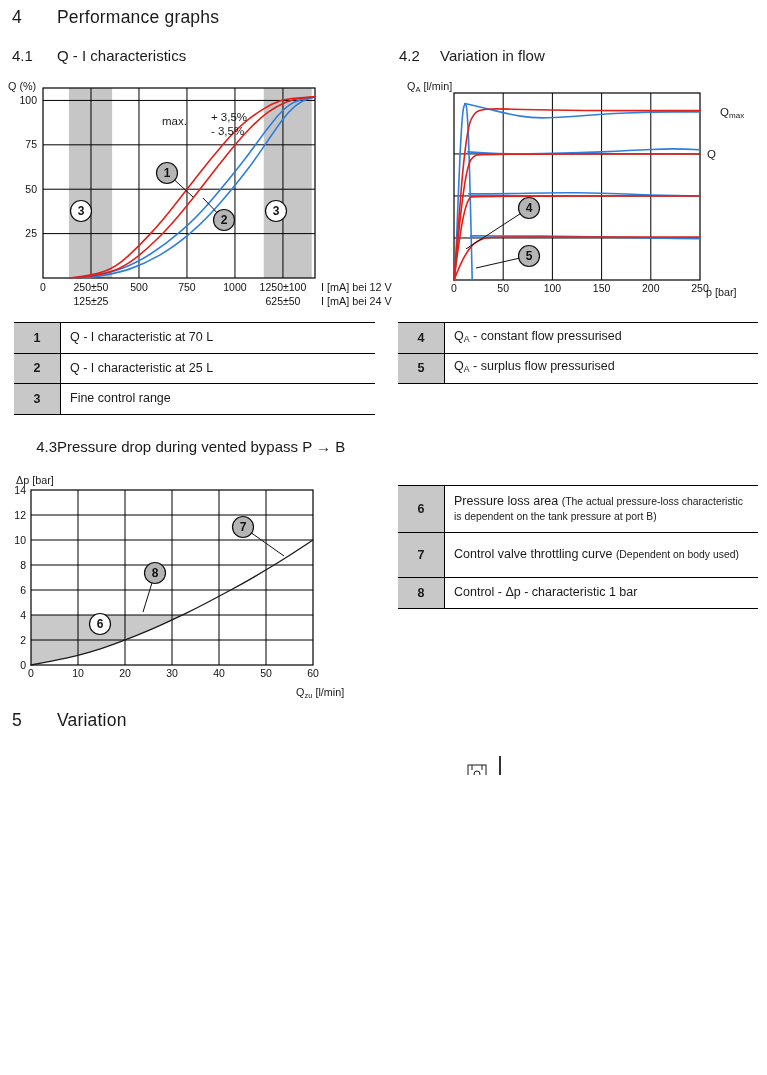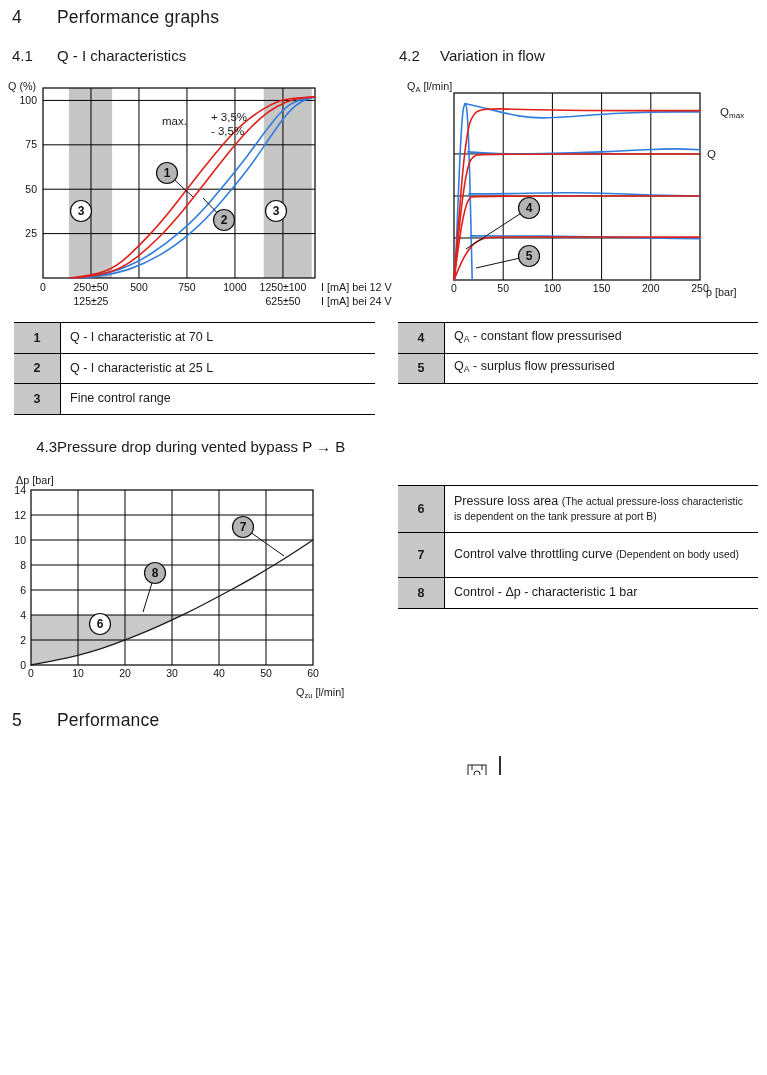--- a/index.html
+++ b/index.html
@@ -226,21 +226,21 @@
       <div class="lnum">7</div>
       <div class="ltext"><span>Control valve throttling curve </span><span class="small">(Dependent on body used)</span></div>
     </div>
     <div class="lrow" style="height:29.5px;">
       <div class="lnum">8</div>
       <div class="ltext"><span>Control - Δp - characteristic 1 bar</span></div>
     </div>
   </div>
 
   <div class="abs h1" style="left:12px;top:710px;">
-    <span class="hnum">5</span><span>Performance</span>
+    <span class="hnum">5</span><span>Variation</span>
   </div>
 
   <svg class="draw" style="left:0;top:738px;width:767px;height:262px;" viewBox="0 738 767 262" font-family="Liberation Sans, sans-serif" fill="none" stroke="#1a1a1a" stroke-width="1">
 
     <path d="M72,807 H433 M516,807 H675"></path>
     <path d="M72,899 H675"></path>
 
     <path d="M80,853 H690" stroke-width="0.9" stroke-dasharray="13 4 3 4"></path>
 
     <g>

